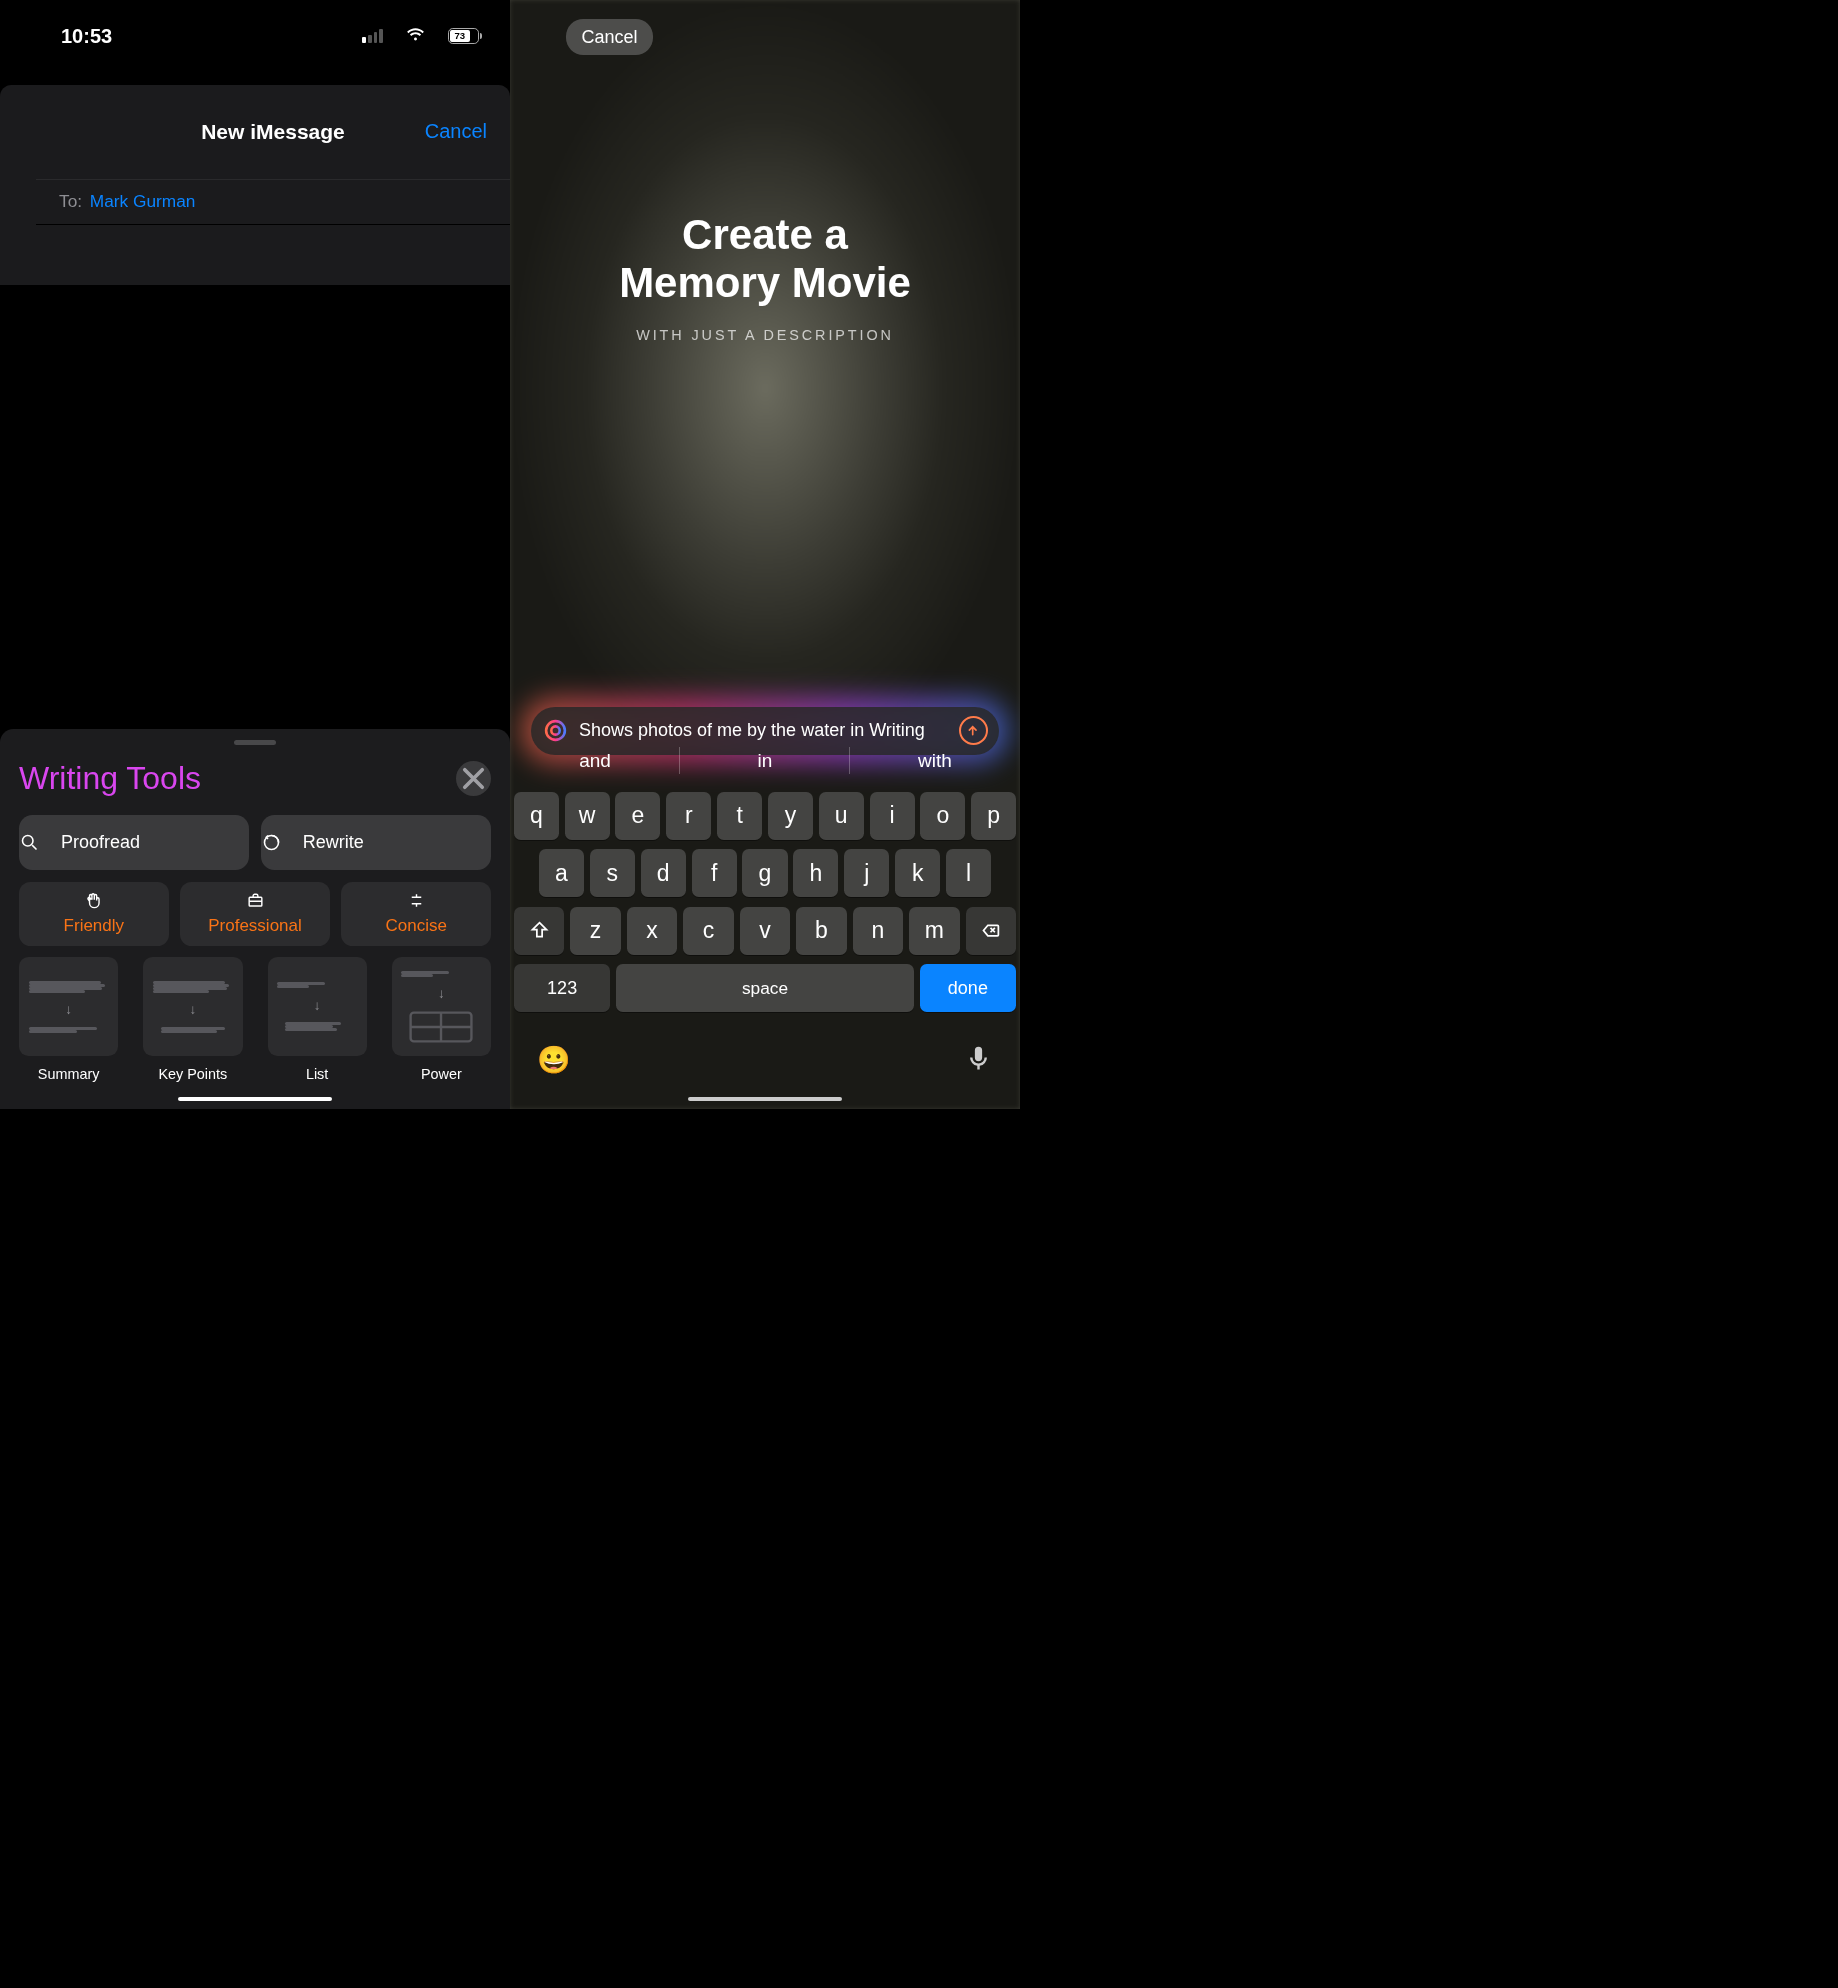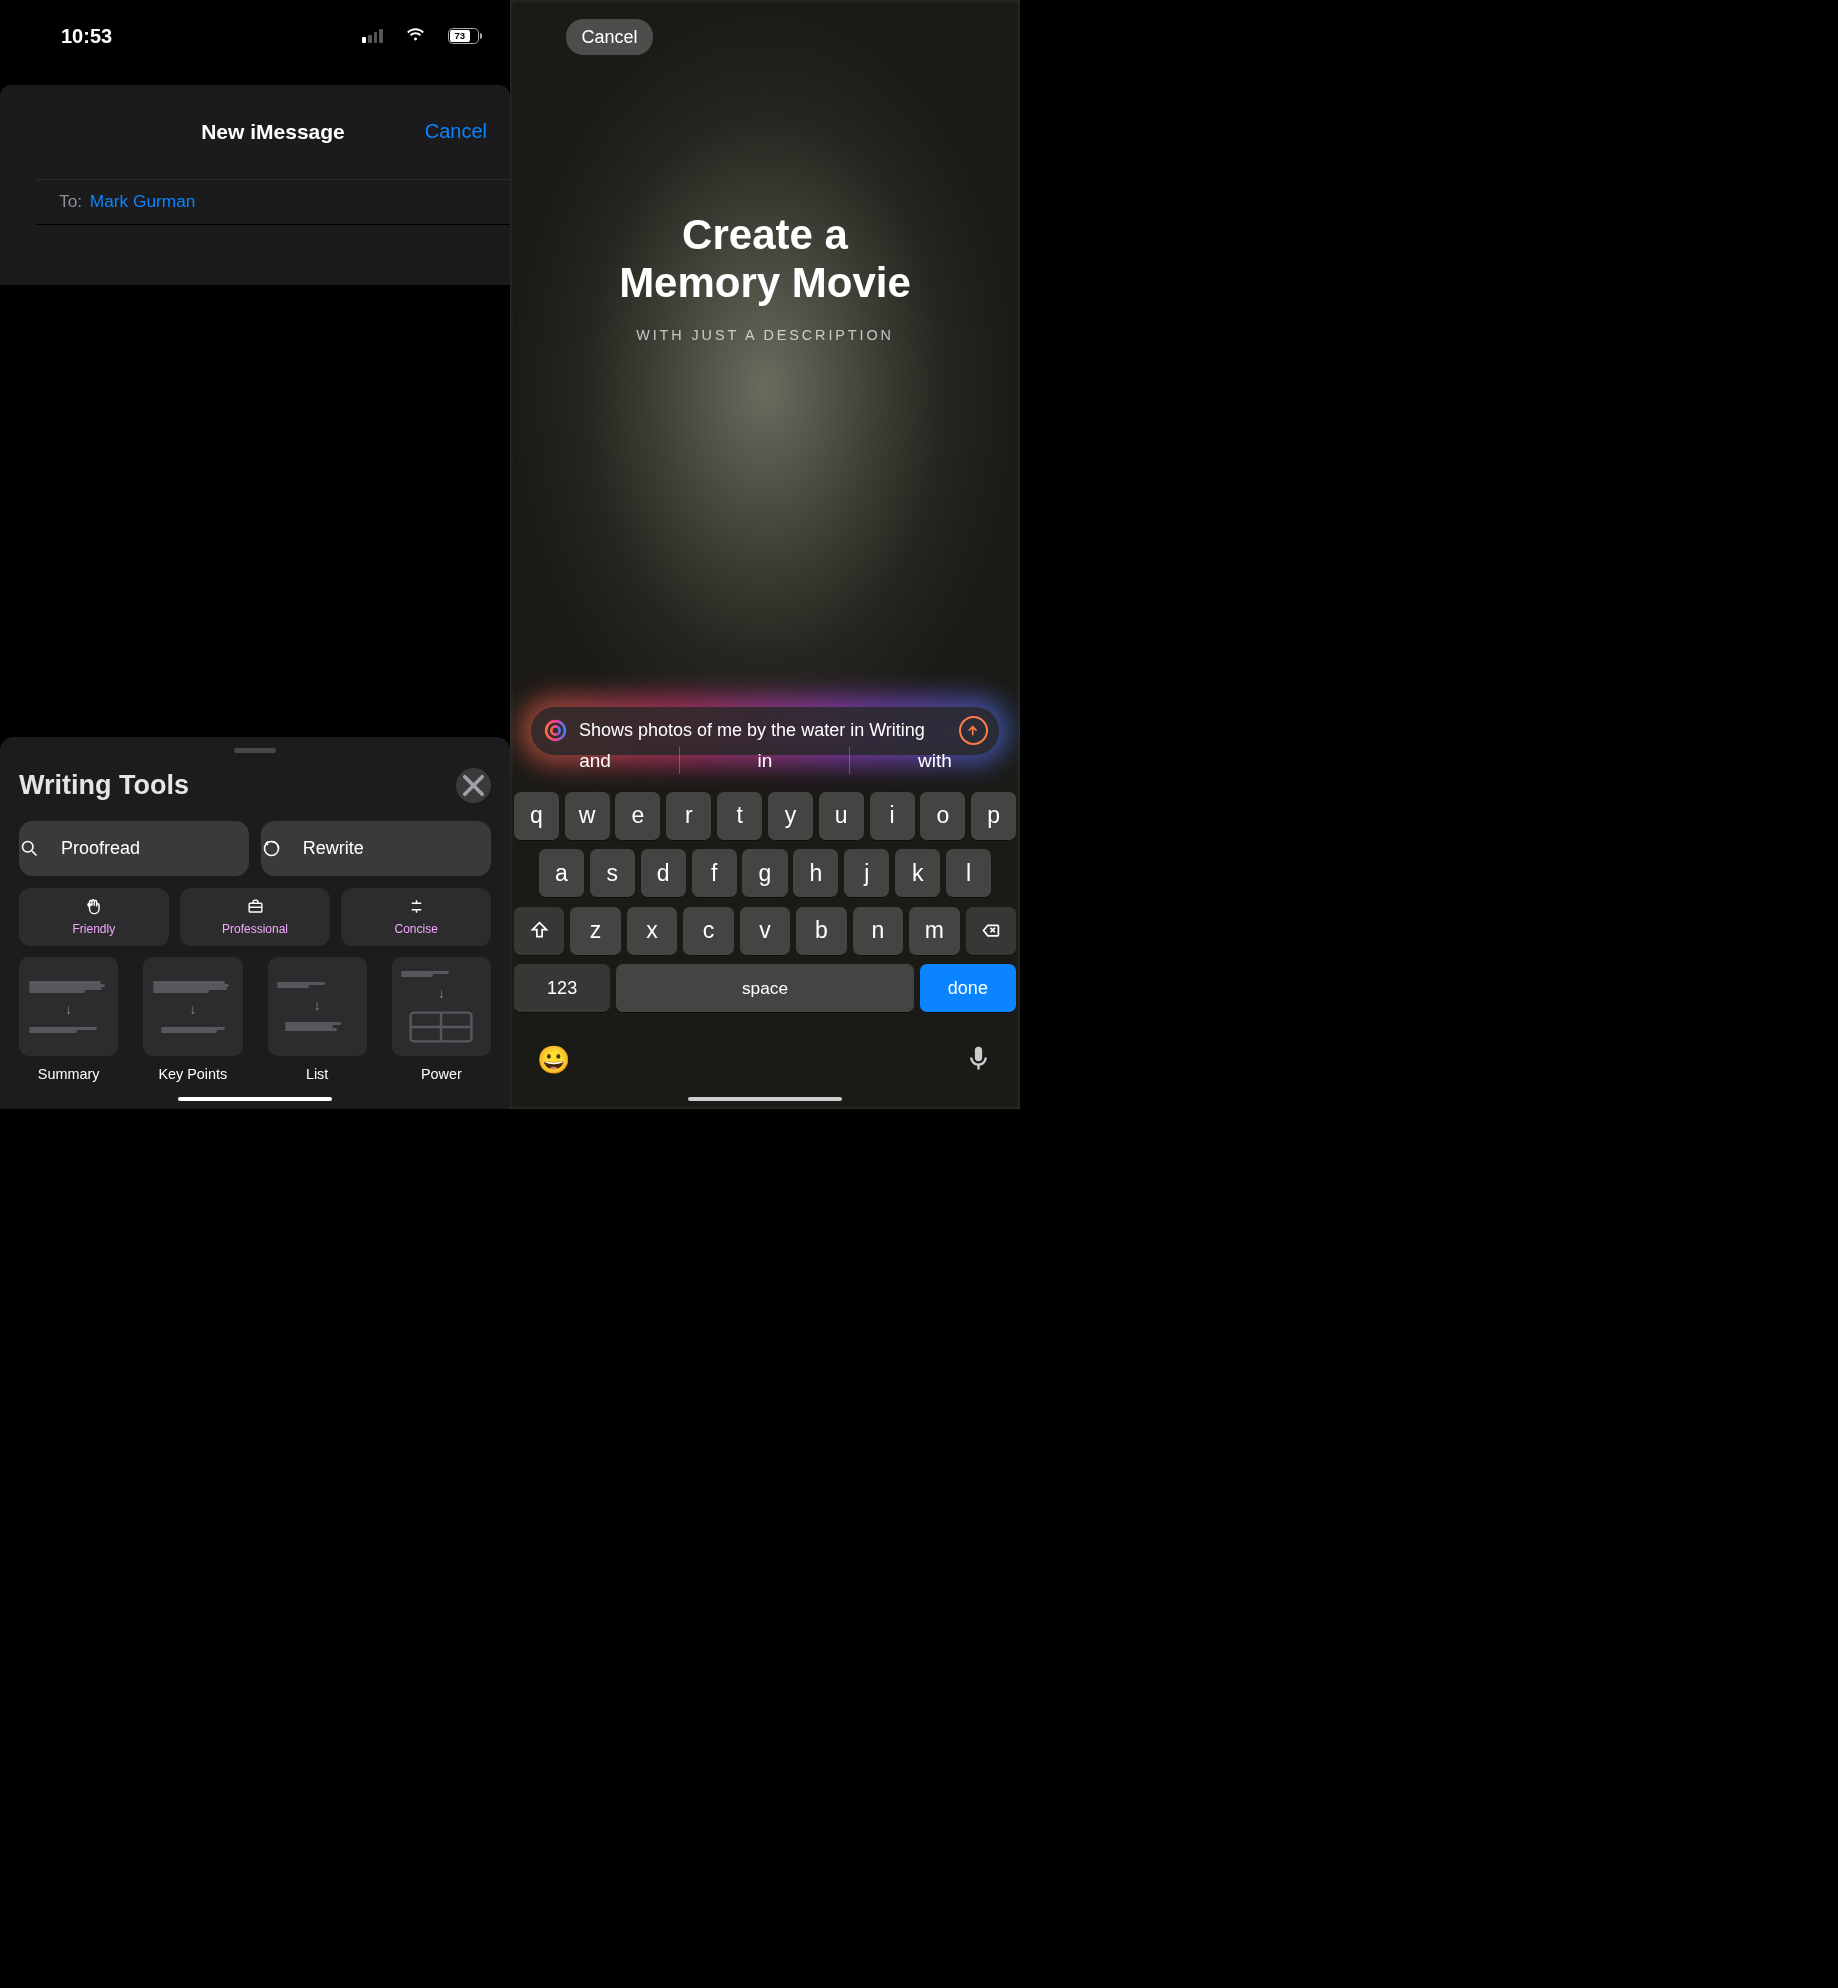--- a/index.html
+++ b/index.html
@@ -35,26 +35,26 @@
   .bubble .selected { background:#0759a8; }
   .sel-handle { width:11.5px;height:11.5px;border-radius:50%;background:#0a84ff;position:absolute; }
   .sel-handle.start{ top:-7.7px; left:7.7px; }
   .sel-handle.end{ bottom:-7.7px; left:323px; }
   .send-btn { position:absolute; right:5.8px; bottom:5.8px; width:35px;height:35px;border-radius:50%;background:#0a84ff;display:flex;align-items:center;justify-content:center; }
   .send-btn svg{width:17.3px;height:17.3px;}
 
   .tools-panel { position: absolute; bottom:0; left:0; right:0; background:#1c1c1e; border-radius: 13.4px 13.4px 0 0; padding: 11.5px 19px 27px 19px; }
   .grabber { width:42px; height:4.8px; background:#48484a; border-radius:2.9px; margin:0 auto 15.4px auto; }
   .tools-header { display:flex; align-items:center; justify-content:space-between; margin-bottom:17.3px; }
-  .tools-title { color:#e5e5e5; font-size:27px; font-weight:700; }
+  .tools-title { color:#d946ef; font-size:32px; font-weight:400; }
   .close-x { width:35px;height:35px;border-radius:50%;background:#3a3a3c;display:flex;align-items:center;justify-content:center;color:#a0a0a5;font-size:19px; }
   .row { display:flex; gap:11.5px; margin-bottom:11.5px; }
   .big-btn { flex:1; background:#3a3a3c; border-radius:13.4px; padding:17.3px 0; display:flex;flex-direction:row;align-items:center;gap:21px;color:#fff;font-size:18px; }
   .big-btn svg { width:21px;height:21px; }
-  .mid-btn { flex:1; background:#2c2c2e; border-radius:11.5px; padding:9.6px 0;display:flex;flex-direction:column;align-items:center;gap:5.8px;color:#f0abfc;font-size:12px; }
+  .mid-btn { flex:1; background:#2c2c2e; border-radius:11.5px; padding:9.6px 0;display:flex;flex-direction:column;align-items:center;gap:5.8px;color:#f97316;font-size:17px; }
   .mid-btn svg{width:19px;height:19px;}
   .row4 { display:flex; gap:25px; }
   .tile-col { flex:1; display:flex;flex-direction:column;align-items:center;gap:9.6px; }
   .tile { background:#2c2c2e; border-radius:9.6px; width:100%; aspect-ratio:1/1; padding:9.6px; display:flex;flex-direction:column; justify-content:center; gap:3.8px; position:relative; }
   .tile-lines span{display:block;height:2.9px;background:#57575c;border-radius:1.9px;}
   .tile-arrow{text-align:center;color:#8e8e93;font-size:13.4px;margin:5.8px 0;}
   .tile-label{color:#fff;font-size:14.4px;text-align:center;}
   .home-ind { position:absolute;bottom:7.7px;left:50%;transform:translateX(-50%);width:154px;height:4.8px;background:#fff;border-radius:2.9px; }
 
   

